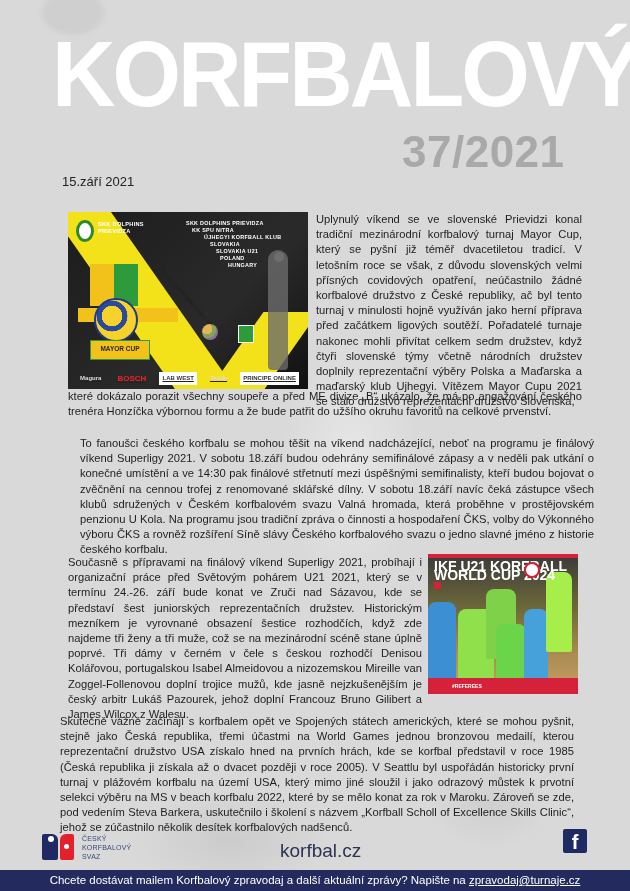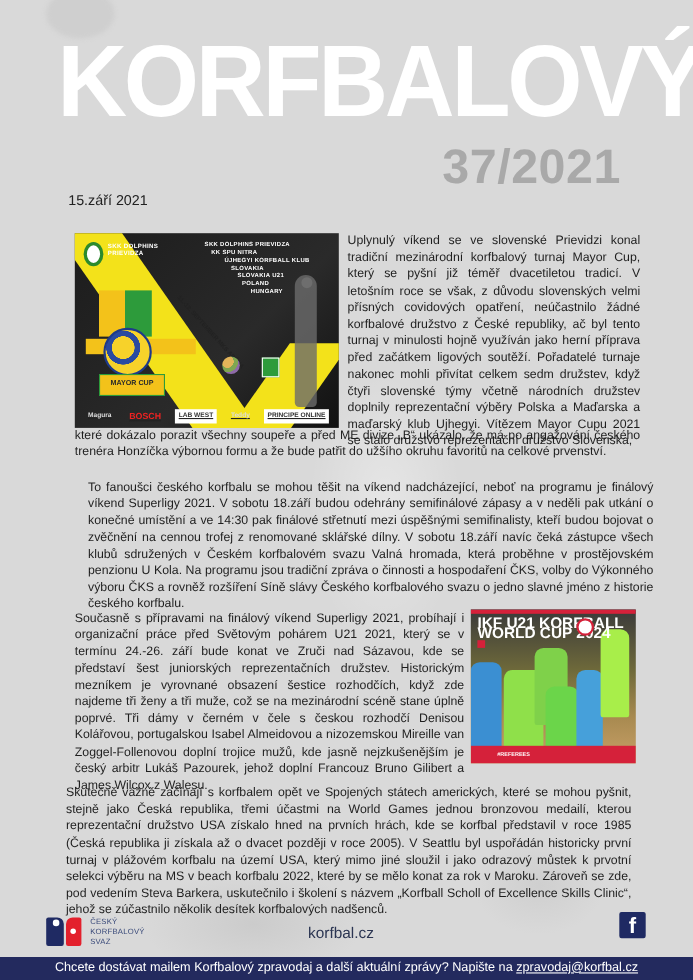--- a/index.html
+++ b/index.html
@@ -167,21 +167,21 @@
     position: absolute; left: 42px; top: 829px; width: 110px; height: 36px; display: flex; align-items: center;
   }
   .cks-mark { position: relative; width: 34px; height: 30px; }
   .cks-mark .blue { position: absolute; left: 0; top: 2px; width: 16px; height: 26px; background: #1f2a63; border-radius: 2px 6px 2px 2px; }
   .cks-mark .red { position: absolute; left: 18px; top: 2px; width: 14px; height: 26px; background: #e3202c; border-radius: 6px 2px 2px 2px; }
   .cks-mark .white1 { position: absolute; left: 6px; top: 4px; width: 6px; height: 6px; border-radius: 50%; background: #fff; }
   .cks-mark .white2 { position: absolute; left: 22px; top: 12px; width: 5px; height: 5px; border-radius: 50%; background: #fff; }
   .cks-text { margin-left: 6px; font-size: 7px; line-height: 9px; color: #3a4a7a; letter-spacing: 0.2px; }
 
   .site-url {
-    position: absolute; left: 280px; top: 840px; font-size: 14px; color: #2b3552;
+    position: absolute; left: 280px; top: 840px; font-size: 19px; color: #2b3552;
   }
   .fb-icon {
     position: absolute; left: 563px; top: 829px; width: 24px; height: 24px; background: #1f2a63;
     border-radius: 2px; color: #fff; font-weight: 700; font-size: 20px; line-height: 26px;
     text-align: center; font-family: "Liberation Sans", sans-serif;
   }
 
   .footer-bar {
     position: absolute; left: 0; top: 870px; width: 630px; height: 21px; background: #232a5e;
     color: #fff; font-size: 11.5px; line-height: 21px; text-align: center;
@@ -275,14 +275,14 @@
     <div>KORFBALOVÝ</div>
     <div>SVAZ</div>
   </div>
 </div>
 
 <div class="site-url">korfbal.cz</div>
 
 <div class="fb-icon">f</div>
 
 <div class="footer-bar">
-  <span>Chcete dostávat mailem Korfbalový zpravodaj a další aktuální zprávy?  Napište na </span><a>zpravodaj@korfbal.cz</a>
+  <span>Chcete dostávat mailem Korfbalový zpravodaj a další aktuální zprávy?  Napište na </span><a>zpravodaj@turnaje.cz</a>
 </div>
 
 </body></html>

